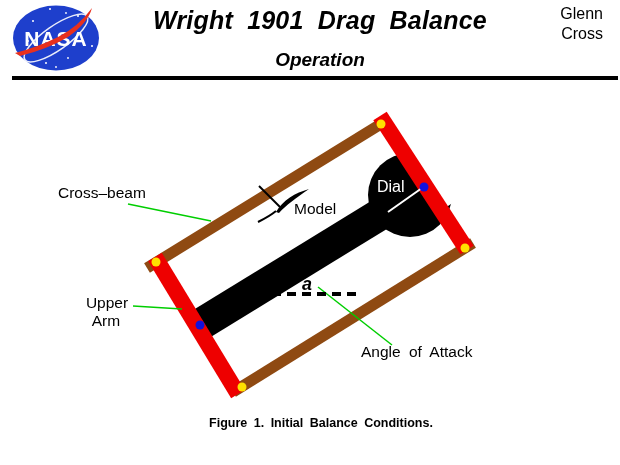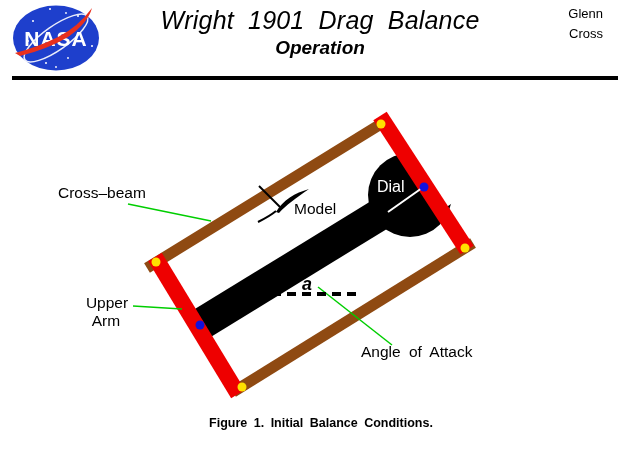--- a/index.html
+++ b/index.html
@@ -3,23 +3,23 @@
 <meta charset="utf-8">
 <style>
   html,body{margin:0;padding:0;background:#fff;}
   .page{
     position:relative;width:620px;height:465px;background:#fff;overflow:hidden;
     font-family:"Liberation Sans",sans-serif;color:#000;
   }
   
   .logo{position:absolute;left:8px;top:1px;width:96px;height:72px;}
   .title-block{position:absolute;left:110px;top:6px;width:420px;text-align:center;}
-  .title{font-size:25px;font-weight:normal;font-style:italic;word-spacing:7px;letter-spacing:0.2px;line-height:28px;}
-  .subtitle{font-size:19px;font-weight:bold;font-style:italic;margin-top:4px;line-height:20px;}
-  .org{position:absolute;right:17px;top:4px;text-align:right;font-size:13px;line-height:19.5px;}
+  .title{font-size:25px;font-weight:bold;font-style:italic;word-spacing:7px;letter-spacing:0.2px;line-height:28px;}
+  .subtitle{font-size:19px;font-weight:bold;font-style:italic;margin-top:16px;line-height:20px;}
+  .org{position:absolute;right:17px;top:4px;text-align:right;font-size:16px;line-height:19.5px;}
   .rule{position:absolute;left:12px;top:76px;width:606px;height:4px;background:#000;}
   
   .diagram{position:absolute;left:0;top:0;width:620px;height:465px;}
   .diagram text{font-family:"Liberation Sans",sans-serif;font-size:15.5px;fill:#000;}
   .diagram text.white{fill:#fff;font-size:16px;}
   .diagram text.alpha{font-size:18px;font-weight:bold;font-style:italic;}
   .diagram text.aoa{word-spacing:4px;}
   
   .caption{position:absolute;left:0;top:416px;width:620px;text-align:center;}
   .caption .l1{font-size:12.5px;font-weight:bold;word-spacing:3px;margin-left:22px;line-height:15px;}

